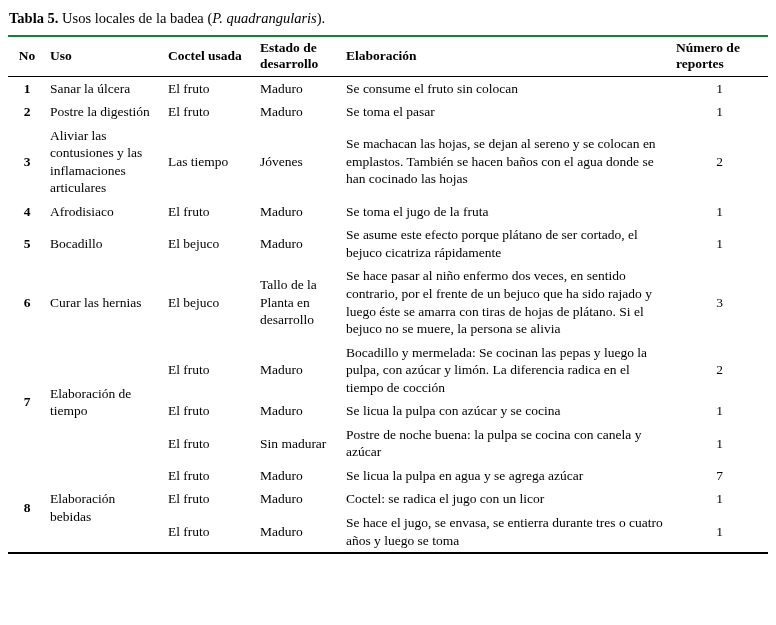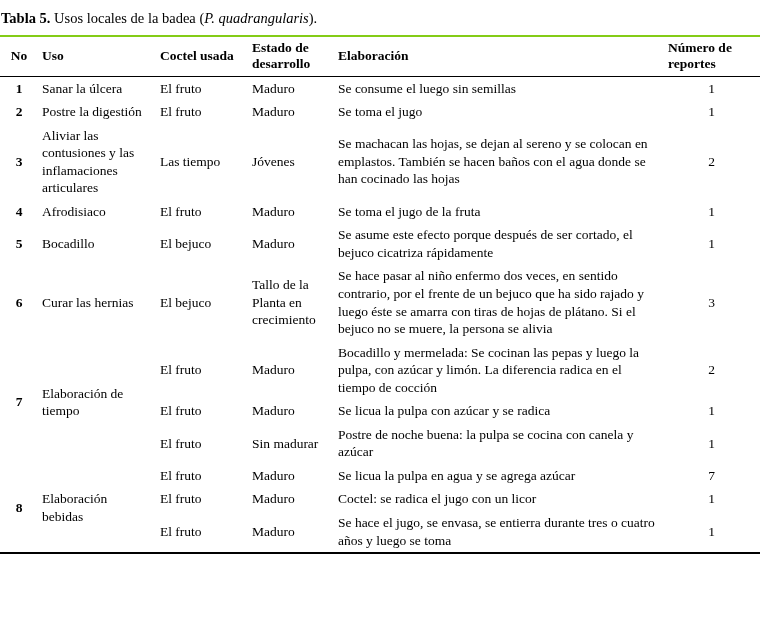--- a/index.html
+++ b/index.html
@@ -3,32 +3,32 @@
 <meta charset="utf-8">
 <style>
   * { margin: 0; padding: 0; box-sizing: border-box; }
   html, body {
     width: 776px; height: 625px;
     background: #ffffff;
     color: #000000;
     font-family: "Liberation Serif", "DejaVu Serif", serif;
     overflow: hidden;
   }
-  .page { padding: 7px 8px 0 0; width: 776px; height: 539px; }
+  .page { padding: 7px 8px 0 8px; width: 776px; height: 539px; }
   .caption {
     font-size: 14.5px;
     line-height: 1.25;
     margin: 2px 0 8px 1px;
   }
   .caption .cap-label { font-weight: bold; }
   .caption .cap-species { font-style: italic; }
   table.usos {
     width: 760px;
     border-collapse: collapse;
-    border-top: 2px solid #84cc16;
+    border-top: 2px solid #15803d;
     border-bottom: 2px solid #000;
     table-layout: fixed;
   }
   th {
     font-weight: bold;
     font-size: 13.5px;
     text-align: left;
     vertical-align: middle;
     padding: 3px 4px;
     border-bottom: 1.5px solid #000;
@@ -71,30 +71,30 @@
         <th class="col-rep">Número de reportes</th>
       </tr>
     </thead>
     <tbody>
 
       <tr>
         <td class="no">1</td>
         <td class="uso">Sanar la úlcera</td>
         <td>El fruto</td>
         <td>Maduro</td>
-        <td>Se consume el luego sin semillas</td>
+        <td>Se consume el fruto sin colocan</td>
         <td class="rep">1</td>
       </tr>
 
       <tr>
         <td class="no">2</td>
         <td class="uso">Postre la digestión</td>
         <td>El fruto</td>
         <td>Maduro</td>
-        <td>Se toma el jugo</td>
+        <td>Se toma el pasar</td>
         <td class="rep">1</td>
       </tr>
 
       <tr>
         <td class="no">3</td>
         <td class="uso">Aliviar las contusiones y las inflamaciones articulares</td>
         <td>Las tiempo</td>
         <td>Jóvenes</td>
         <td>Se machacan las hojas, se dejan al sereno y se colocan en emplastos. También se hacen baños con el agua donde se han cocinado las hojas</td>
         <td class="rep">2</td>
@@ -107,45 +107,45 @@
         <td>Maduro</td>
         <td>Se toma el jugo de la fruta</td>
         <td class="rep">1</td>
       </tr>
 
       <tr>
         <td class="no">5</td>
         <td class="uso">Bocadillo</td>
         <td>El bejuco</td>
         <td>Maduro</td>
-        <td>Se asume este efecto porque después de ser cortado, el bejuco cicatriza rápidamente</td>
+        <td>Se asume este efecto porque plátano de ser cortado, el bejuco cicatriza rápidamente</td>
         <td class="rep">1</td>
       </tr>
 
       <tr>
         <td class="no">6</td>
         <td class="uso">Curar las hernias</td>
         <td>El bejuco</td>
-        <td>Tallo de la Planta en crecimiento</td>
+        <td>Tallo de la Planta en desarrollo</td>
         <td>Se hace pasar al niño enfermo dos veces, en sentido contrario, por el frente de un bejuco que ha sido rajado y luego éste se amarra con tiras de hojas de plátano. Si el bejuco no se muere, la persona se alivia</td>
         <td class="rep">3</td>
       </tr>
 
       <tr>
         <td class="no" rowspan="3">7</td>
         <td class="uso" rowspan="3">Elaboración de tiempo</td>
         <td>El fruto</td>
         <td>Maduro</td>
         <td>Bocadillo y mermelada: Se cocinan las pepas y luego la pulpa, con azúcar y limón. La diferencia radica en el tiempo de cocción</td>
         <td class="rep">2</td>
       </tr>
       <tr>
         <td>El fruto</td>
         <td>Maduro</td>
-        <td>Se licua la pulpa con azúcar y se radica</td>
+        <td>Se licua la pulpa con azúcar y se cocina</td>
         <td class="rep">1</td>
       </tr>
       <tr>
         <td>El fruto</td>
         <td>Sin madurar</td>
         <td>Postre de noche buena: la pulpa se cocina con canela y azúcar</td>
         <td class="rep">1</td>
       </tr>
 
       <tr>

